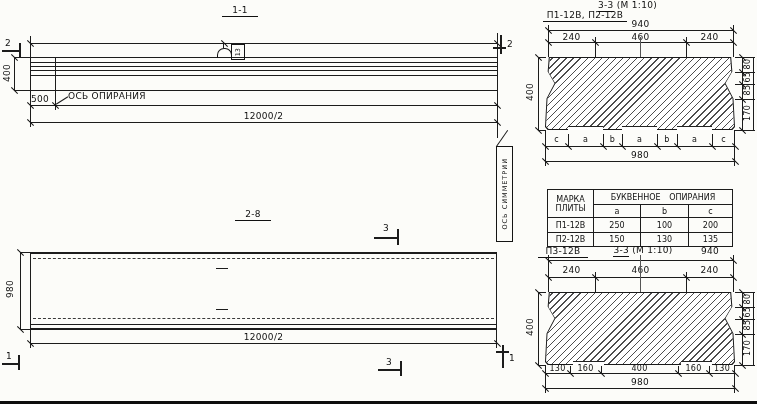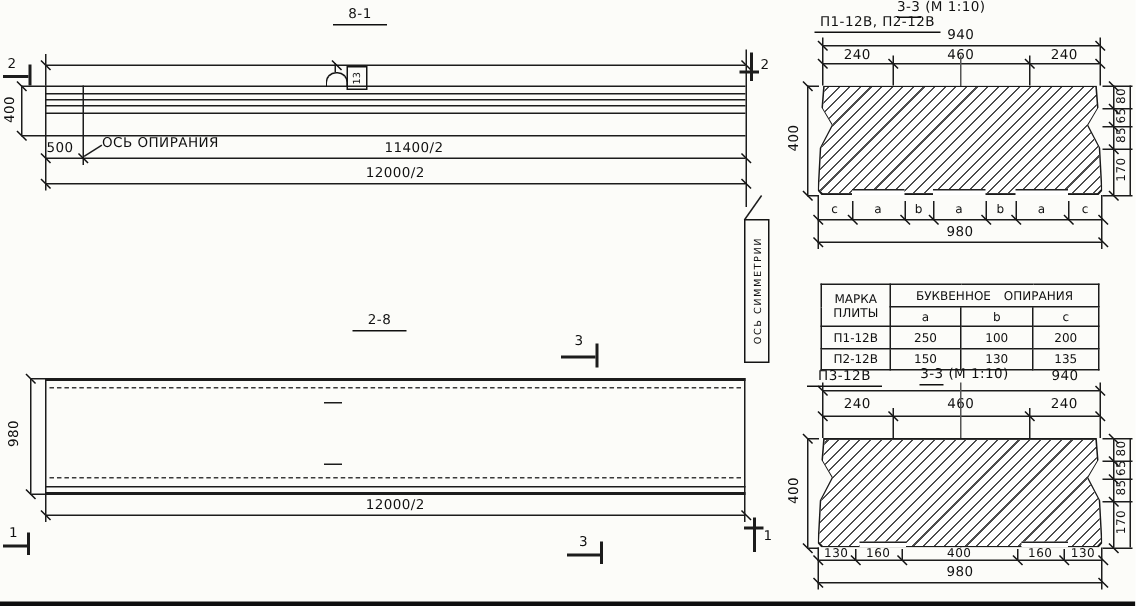--- a/index.html
+++ b/index.html
@@ -32,21 +32,21 @@
         font:8px "DejaVu Sans",sans-serif;color:#101010;table-layout:fixed}
   .spec td{border:1px solid #1c1c1c;text-align:center;padding:0;vertical-align:middle}
   .bstrip{position:absolute;left:0;top:401px;width:757px;height:3px;background:#0d0d0d}
 </style>
 </head>
 <body>
 
 <div id="page">
 
   <div class="g">
-    <span class="lbl u" style="left:222px;top:5px;width:36px">8-1</span>
+    <span class="lbl u" style="left:222px;top:5px;width:36px">1-1</span>
 
     <i class="hl" style="left:30px;top:43px;width:467px">
         <i class="tick" style="left: -4px; top: 0px;"></i>
         <i class="tick" style="left: 190px; top: 0px;"></i>
         <i class="tick" style="left: 463px; top: 0px;"></i>
       </i>
     <i class="vl" style="left:30px;top:36px;height:21px"></i>
     <i class="vl" style="left:497px;top:33px;height:105px"></i>
 
     <span class="lbl" style="left:2px;top:38px;width:12px">2</span>
@@ -80,21 +80,20 @@
     <i class="hl" style="left:14px;top:90px;width:16px"></i>
 
     <i class="hl" style="left:30px;top:105px;width:467px">
         <i class="tick" style="left: -4px; top: 0px;"></i>
         <i class="tick" style="left: 21px; top: 0px;"></i>
         <i class="tick" style="left: 463px; top: 0px;"></i>
       </i>
     <span class="lbl" style="left:20px;top:94px;width:40px">500</span>
     <i class="hl" style="left:55px;top:100px;width:14px;transform:rotate(-32deg)"></i>
     <span class="lbl" style="left:68px;top:91px;text-align:left">ОСЬ ОПИРАНИЯ</span>
-    <span class="lbl" style="left:55px;top:94px;width:442px">11400/2</span>
 
     <i class="hl" style="left:30px;top:122px;width:467px">
         <i class="tick" style="left: -4px; top: 0px;"></i>
         <i class="tick" style="left: 463px; top: 0px;"></i>
       </i>
     <span class="lbl" style="left:30px;top:111px;width:467px">12000/2</span>
     <i class="vl" style="left:30px;top:90px;height:37px"></i>
   </div>
 
   <div class="g">

